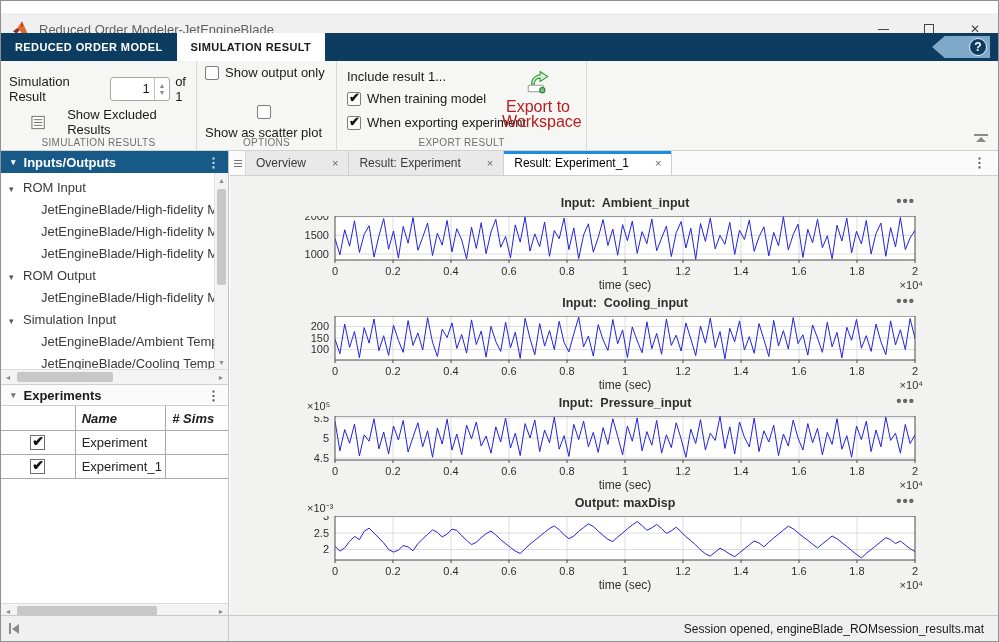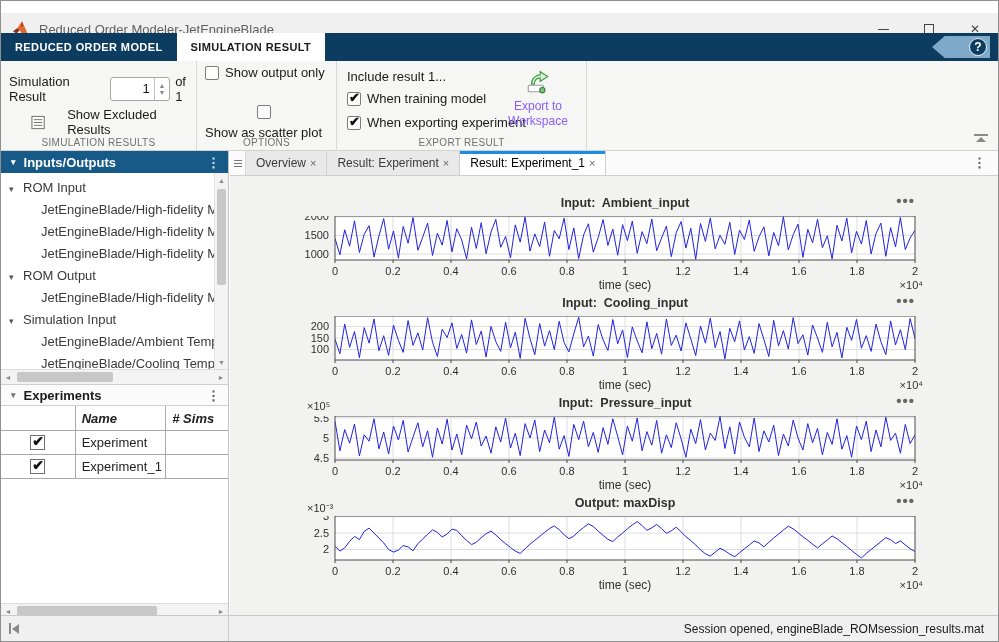--- a/index.html
+++ b/index.html
@@ -29,21 +29,21 @@
   .ts-label { font-size:13px; color:#1a1a1a; }
   .spin-row { position:absolute; left:8px; top:13px; display:flex; align-items:center; }
   .spinner { display:flex; margin-left:4px; border:1px solid #a6a6a6; border-radius:3px; background:#fff; height:24px; overflow:hidden; }
   .spin-val { width:44px; text-align:right; padding:3px 4px 0 0; font-size:13px; color:#1a1a1a; }
   .spin-arrows { width:16px; border-left:1px solid #bfbfbf; display:flex; flex-direction:column; align-items:center; justify-content:center; color:#8a8a8a; font-size:7px; line-height:7px; }
   .excl-row { position:absolute; left:30px; top:46px; display:flex; align-items:center; gap:22px; }
   .cbrow { display:flex; align-items:center; gap:6px; position:absolute; }
   .cb { width:14px; height:14px; border:1px solid #7d7d7d; background:#fff; border-radius:2px; position:relative; flex:0 0 auto; }
   .cb.checked::after { content:"✔"; position:absolute; left:1px; top:-3px; font-size:13px; font-weight:700; color:#111; }
   .export-btn { position:absolute; right:12px; top:8px; width:72px; text-align:center; cursor:default; }
-  .export-btn .lbl { font-size:12px; color:#8b5cf6; line-height:15px; }
+  .export-btn .lbl { font-size:16px; color:#b91c1c; line-height:15px; }
   .ts-collapse { position:absolute; right:10px; bottom:6px; width:14px; height:10px; cursor:default; }
   .ts-collapse .bar { border-top:2px solid #8a8a8a; margin-bottom:1px; }
   .ts-collapse .tri { width:0; height:0; margin:0 auto; border-left:5px solid transparent; border-right:5px solid transparent; border-bottom:5px solid #8a8a8a; }
 
   
   .left-panel { position:absolute; left:0; top:150px; width:228px; bottom:26px; background:#fff; border-right:1px solid #c4c4c4; }
   .io-header { height:22px; background:#175a87; color:#fff; display:flex; align-items:center; font-size:13px; font-weight:700; }
   .io-header .tri { margin:0 8px 0 10px; font-size:9px; }
   .panel-dots { margin-left:auto; margin-right:8px; font-size:13px; font-weight:700; cursor:default; }
   .io-header .panel-dots { color:#d7e2ec; }
@@ -70,21 +70,21 @@
   .exp-tr.head { font-weight:700;font-style:italic; }
   .tcb { width:15px; height:15px; border:1px solid #6f6f6f; background:#fff; position:relative; }
   .tcb.checked::after { content:"✔"; position:absolute; left:1px; top:-3px; font-size:14px; font-weight:700; color:#111; }
   .exp-filler { height:124px; background:#fff; }
 
   
   .main-pane { position:absolute; left:229px; top:150px; right:0; bottom:26px; background:#f2f2f1; }
   .doctabs { height:25px; background:#fbfbfb; border-bottom:1px solid #cfcfcf; display:flex; align-items:stretch; position:relative; }
   .grip { width:16px; border-right:1px solid #d8d8d8; display:flex; flex-direction:column; gap:2px; align-items:center; justify-content:center; }
   .grip i { width:8px; height:0; border-top:1px solid #777; }
-  .doctab { display:flex; align-items:center; gap:4px; padding:0 10px; font-size:12px; color:#3a3a3a; background:#e9e9e9; border-right:1px solid #cfcfcf; position:relative; cursor:default; }
+  .doctab { display:flex; align-items:center; gap:26px; padding:0 10px; font-size:12px; color:#3a3a3a; background:#e9e9e9; border-right:1px solid #cfcfcf; position:relative; cursor:default; }
   .doctab.active { background:#fff; color:#000; }
   .doctab.active::before { content:""; position:absolute; left:0; top:0; width:100%; height:3px; background:#1b8de0; }
   .doctab .x { color:#666; font-size:11px; }
   .doctab-dots { position:absolute; right:12px; top:4px; font-size:13px; font-weight:700; color:#555; }
   .plots { padding:20px 0 0 45px; }
   .plot-block { position:relative; width:690px; height:96px; margin-bottom:4px; }
   .plot-titlebar { position:relative; height:20px; }
   .plot-title { margin:0 50px 0 60px; text-align:center; font-size:12.5px; font-weight:700; color:#303030; white-space:pre; }
   .y-mult { position:absolute; left:32px; top:4px; font-size:11px; color:#303030; }
   .plot-menu { position:absolute; right:50px; top:-4px; font-size:15px; font-weight:700; letter-spacing:1px; color:#666; cursor:default; }

